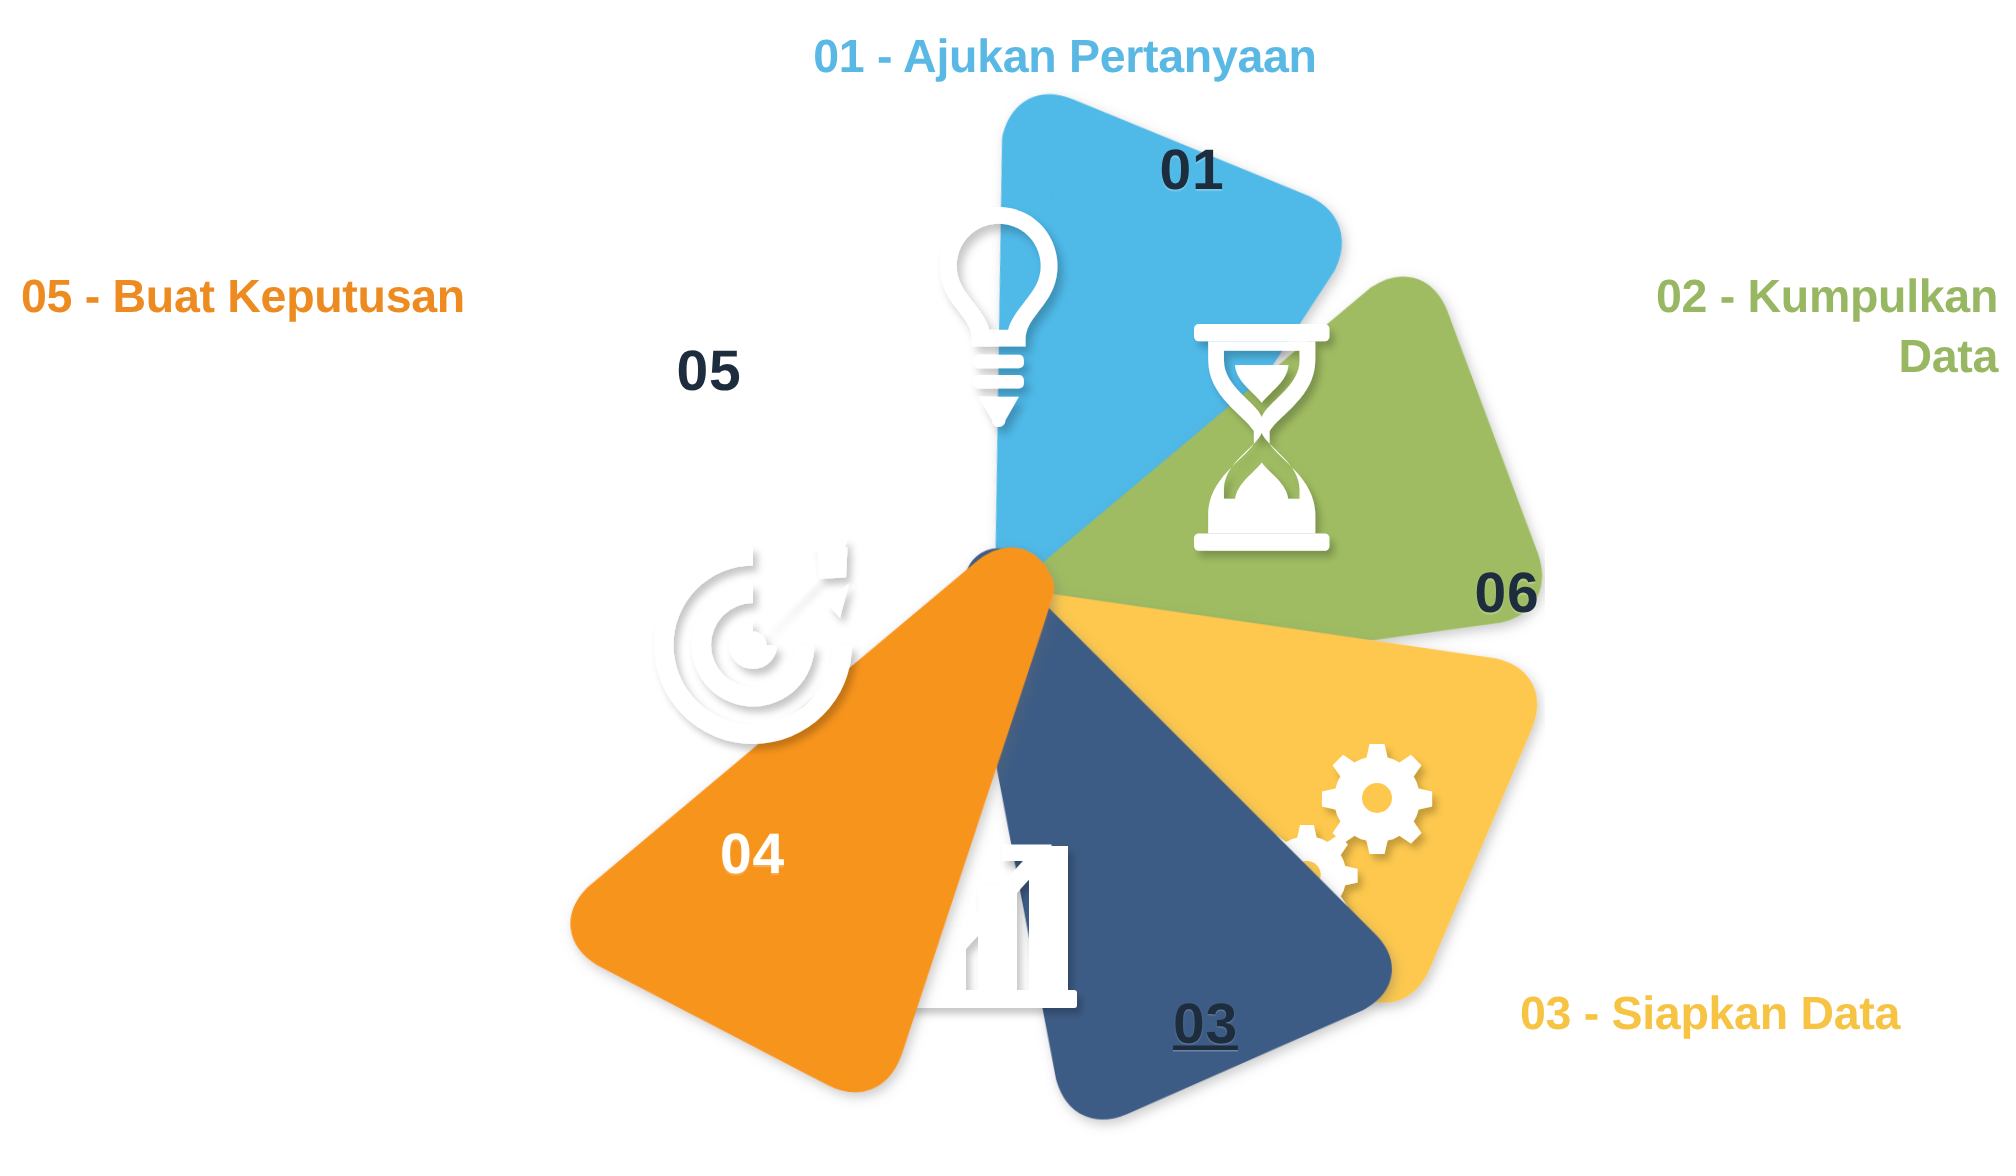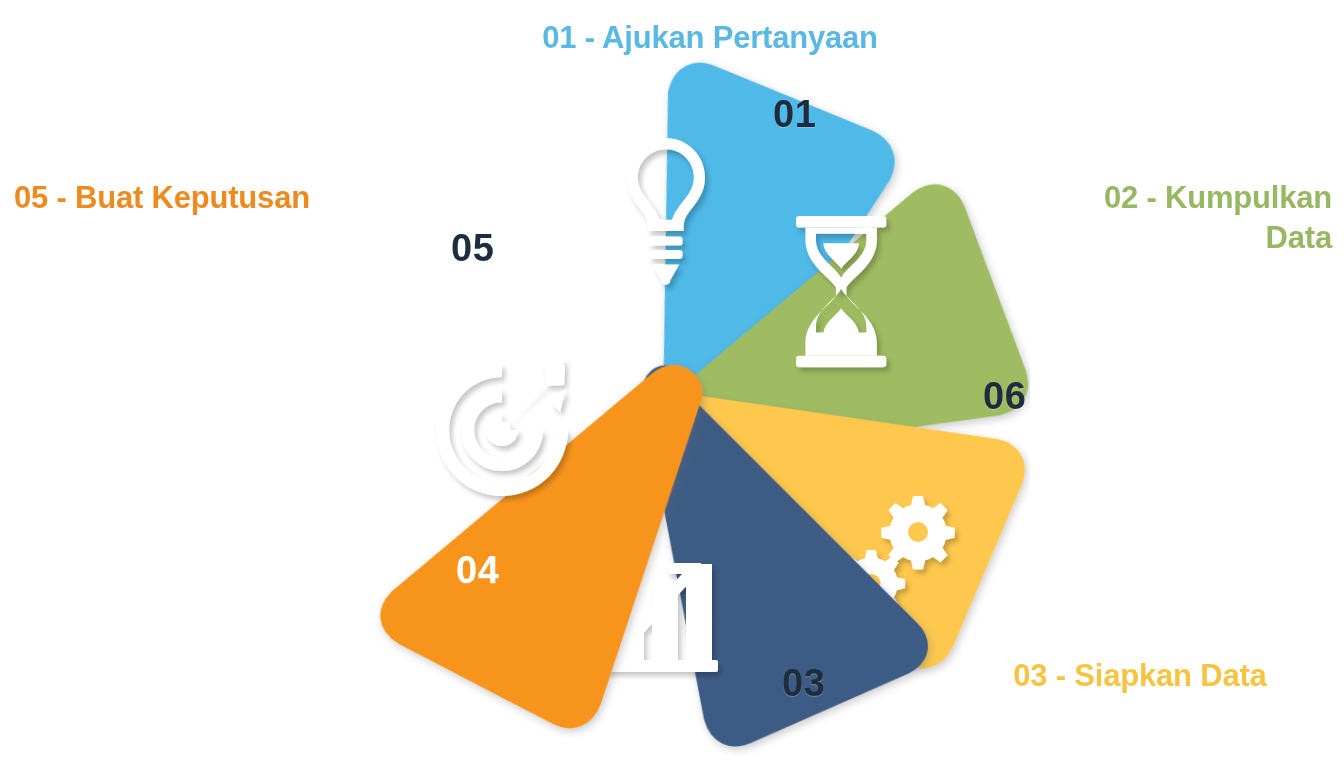--- a/index.html
+++ b/index.html
@@ -42,22 +42,22 @@
   .petal-num{
     position:absolute;
     font-weight:bold;
     font-size:38px;
     letter-spacing:0.5px;
     color:#1d2d3d;
     text-shadow:0 1px 1px rgba(255,255,255,0.25);
   }
   #num-01{ left:773px; top:93px;  }
   #num-02{ left:983px; top:375px; }
-  #num-03{ left:782px; top:662px; }
-  #num-04{ left:456px; top:549px; color:#ffffff; }
+  #num-03{ left:782px; top:662px;text-decoration:underline; }
+  #num-04{ left:480px; top:549px; color:#ffffff; }
   #num-05{ left:451px; top:210px;margin-top:17px; }
 </style>
 </head>
 <body>
 
 <div id="stage">
 
   <div class="label" id="label-01">01 - Ajukan Pertanyaan</div>
   <div class="label" id="label-02">02 - Kumpulkan
 Data</div>

